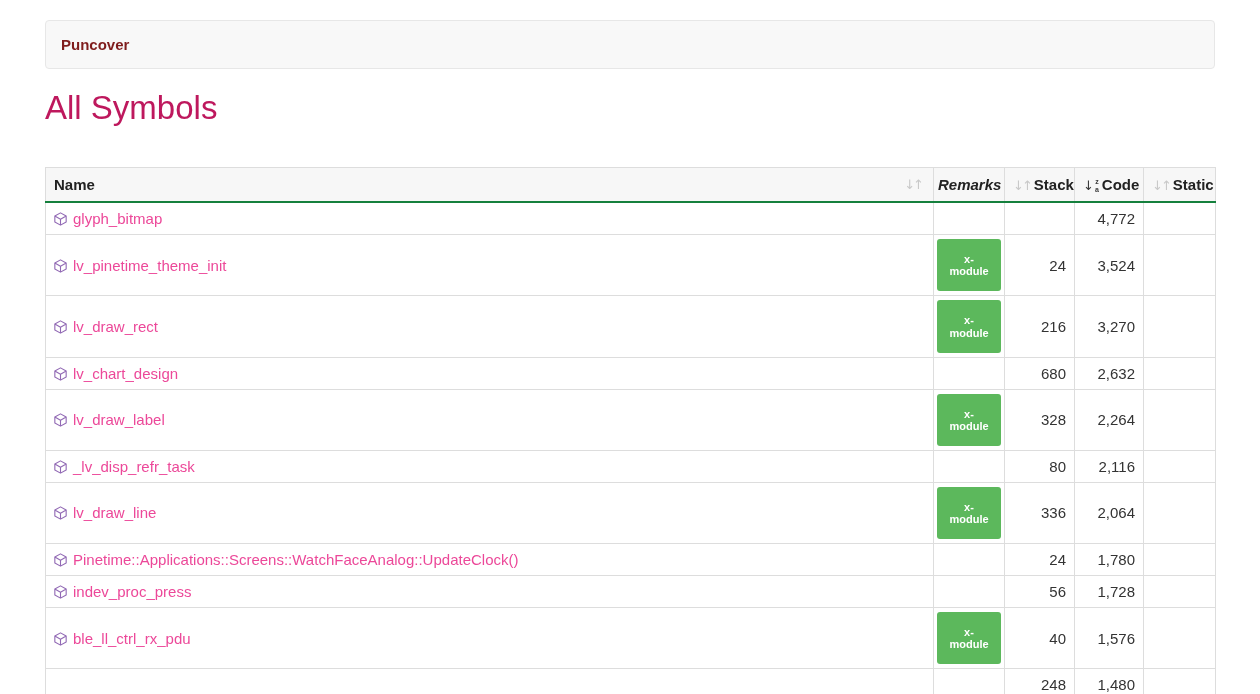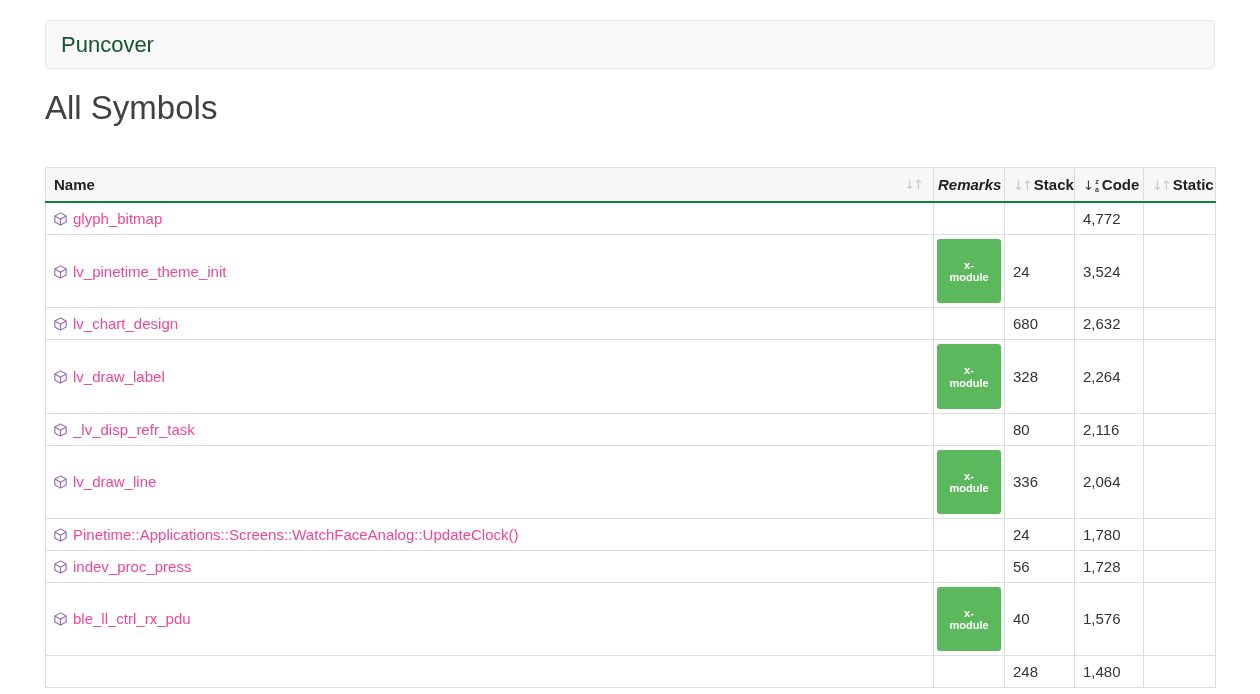--- a/index.html
+++ b/index.html
@@ -16,32 +16,33 @@
     margin-top: 20px;
     height: 49px;
     background: #f8f8f8;
     border: 1px solid #e7e7e7;
     border-radius: 4px;
     display: flex;
     align-items: center;
     padding: 0 15px;
   }
   .navbar-brand {
-    color: #14532d;
-    font-size: 22px;
+    color: #7f1d1d;
+    font-size: 15px;
     text-decoration: none;
     cursor: pointer;
+    font-weight: bold;
   }
 
   
   h1.page-title {
     margin-top: 21px;
     font-size: 33px;
     font-weight: 400;
-    color: #404040;
+    color: #be185d;
     line-height: 1.1;
   }
 
   
   table.symbols {
     margin-top: 41px;
     width: 1170px;
     border-collapse: collapse;
     table-layout: fixed;
     font-size: 15px;
@@ -93,42 +94,42 @@
     flex-direction: column;
     font-size: 7px;
     line-height: 1.05;
     font-weight: bold;
     margin-left: 1px;
   }
 
   tbody td { padding: 7px 8px; height: 31px; color: #333; }
   td.cell-name { white-space: nowrap; overflow: hidden; }
   td.cell-remarks { text-align: center; padding: 4px 3px; }
-  td.cell-stack, td.cell-code, td.cell-static { }
+  td.cell-stack, td.cell-code, td.cell-static { text-align: right; }
 
   .cube-icon {
     display: inline-block;
     vertical-align: -2px;
     margin-right: 6px;
     line-height: 0;
   }
   a.symbol-link {
     color: #ec4899;
     text-decoration: none;
     font-size: 15px;
     cursor: pointer;
   }
 
   .badge-xmodule {
     display: inline-block;
     background: #5cb85c;
     color: #fff;
     font-size: 11px;
     font-weight: bold;
-    padding: 20px 8px;
+    padding: 14px 8px;
     border-radius: 3px;
     line-height: 1.1;
   }
 </style>
 </head>
 <body>
 
 <div class="container">
 
   <nav class="navbar">
@@ -197,20 +198,35 @@
       </span><a class="symbol-link">lv_pinetime_theme_init</a>
     </td>
     <td class="cell-remarks">
       <span class="badge-xmodule">x-module</span>
     </td>
     <td class="cell-stack">24</td>
     <td class="cell-code">3,524</td>
     <td class="cell-static"></td>
   </tr>
 
+  <tr>
+    <td class="cell-name">
+      <span class="cube-icon">
+        <svg width="13" height="14" viewBox="0 0 14 15">
+          <path d="M7 0.9 L13.1 4.3 L13.1 10.7 L7 14.1 L0.9 10.7 L0.9 4.3 Z M0.9 4.3 L7 7.7 L13.1 4.3 M7 7.7 L7 14.1" fill="none" stroke="#9169b4" stroke-width="1.2" stroke-linejoin="round"></path>
+        </svg>
+      </span><a class="symbol-link">lv_draw_rect</a>
+    </td>
+    <td class="cell-remarks">
+      <span class="badge-xmodule">x-module</span>
+    </td>
+    <td class="cell-stack">216</td>
+    <td class="cell-code">3,270</td>
+    <td class="cell-static"></td>
+  </tr>
 
   <tr>
     <td class="cell-name">
       <span class="cube-icon">
         <svg width="13" height="14" viewBox="0 0 14 15">
           <path d="M7 0.9 L13.1 4.3 L13.1 10.7 L7 14.1 L0.9 10.7 L0.9 4.3 Z M0.9 4.3 L7 7.7 L13.1 4.3 M7 7.7 L7 14.1" fill="none" stroke="#9169b4" stroke-width="1.2" stroke-linejoin="round"></path>
         </svg>
       </span><a class="symbol-link">lv_chart_design</a>
     </td>
     <td class="cell-remarks">

